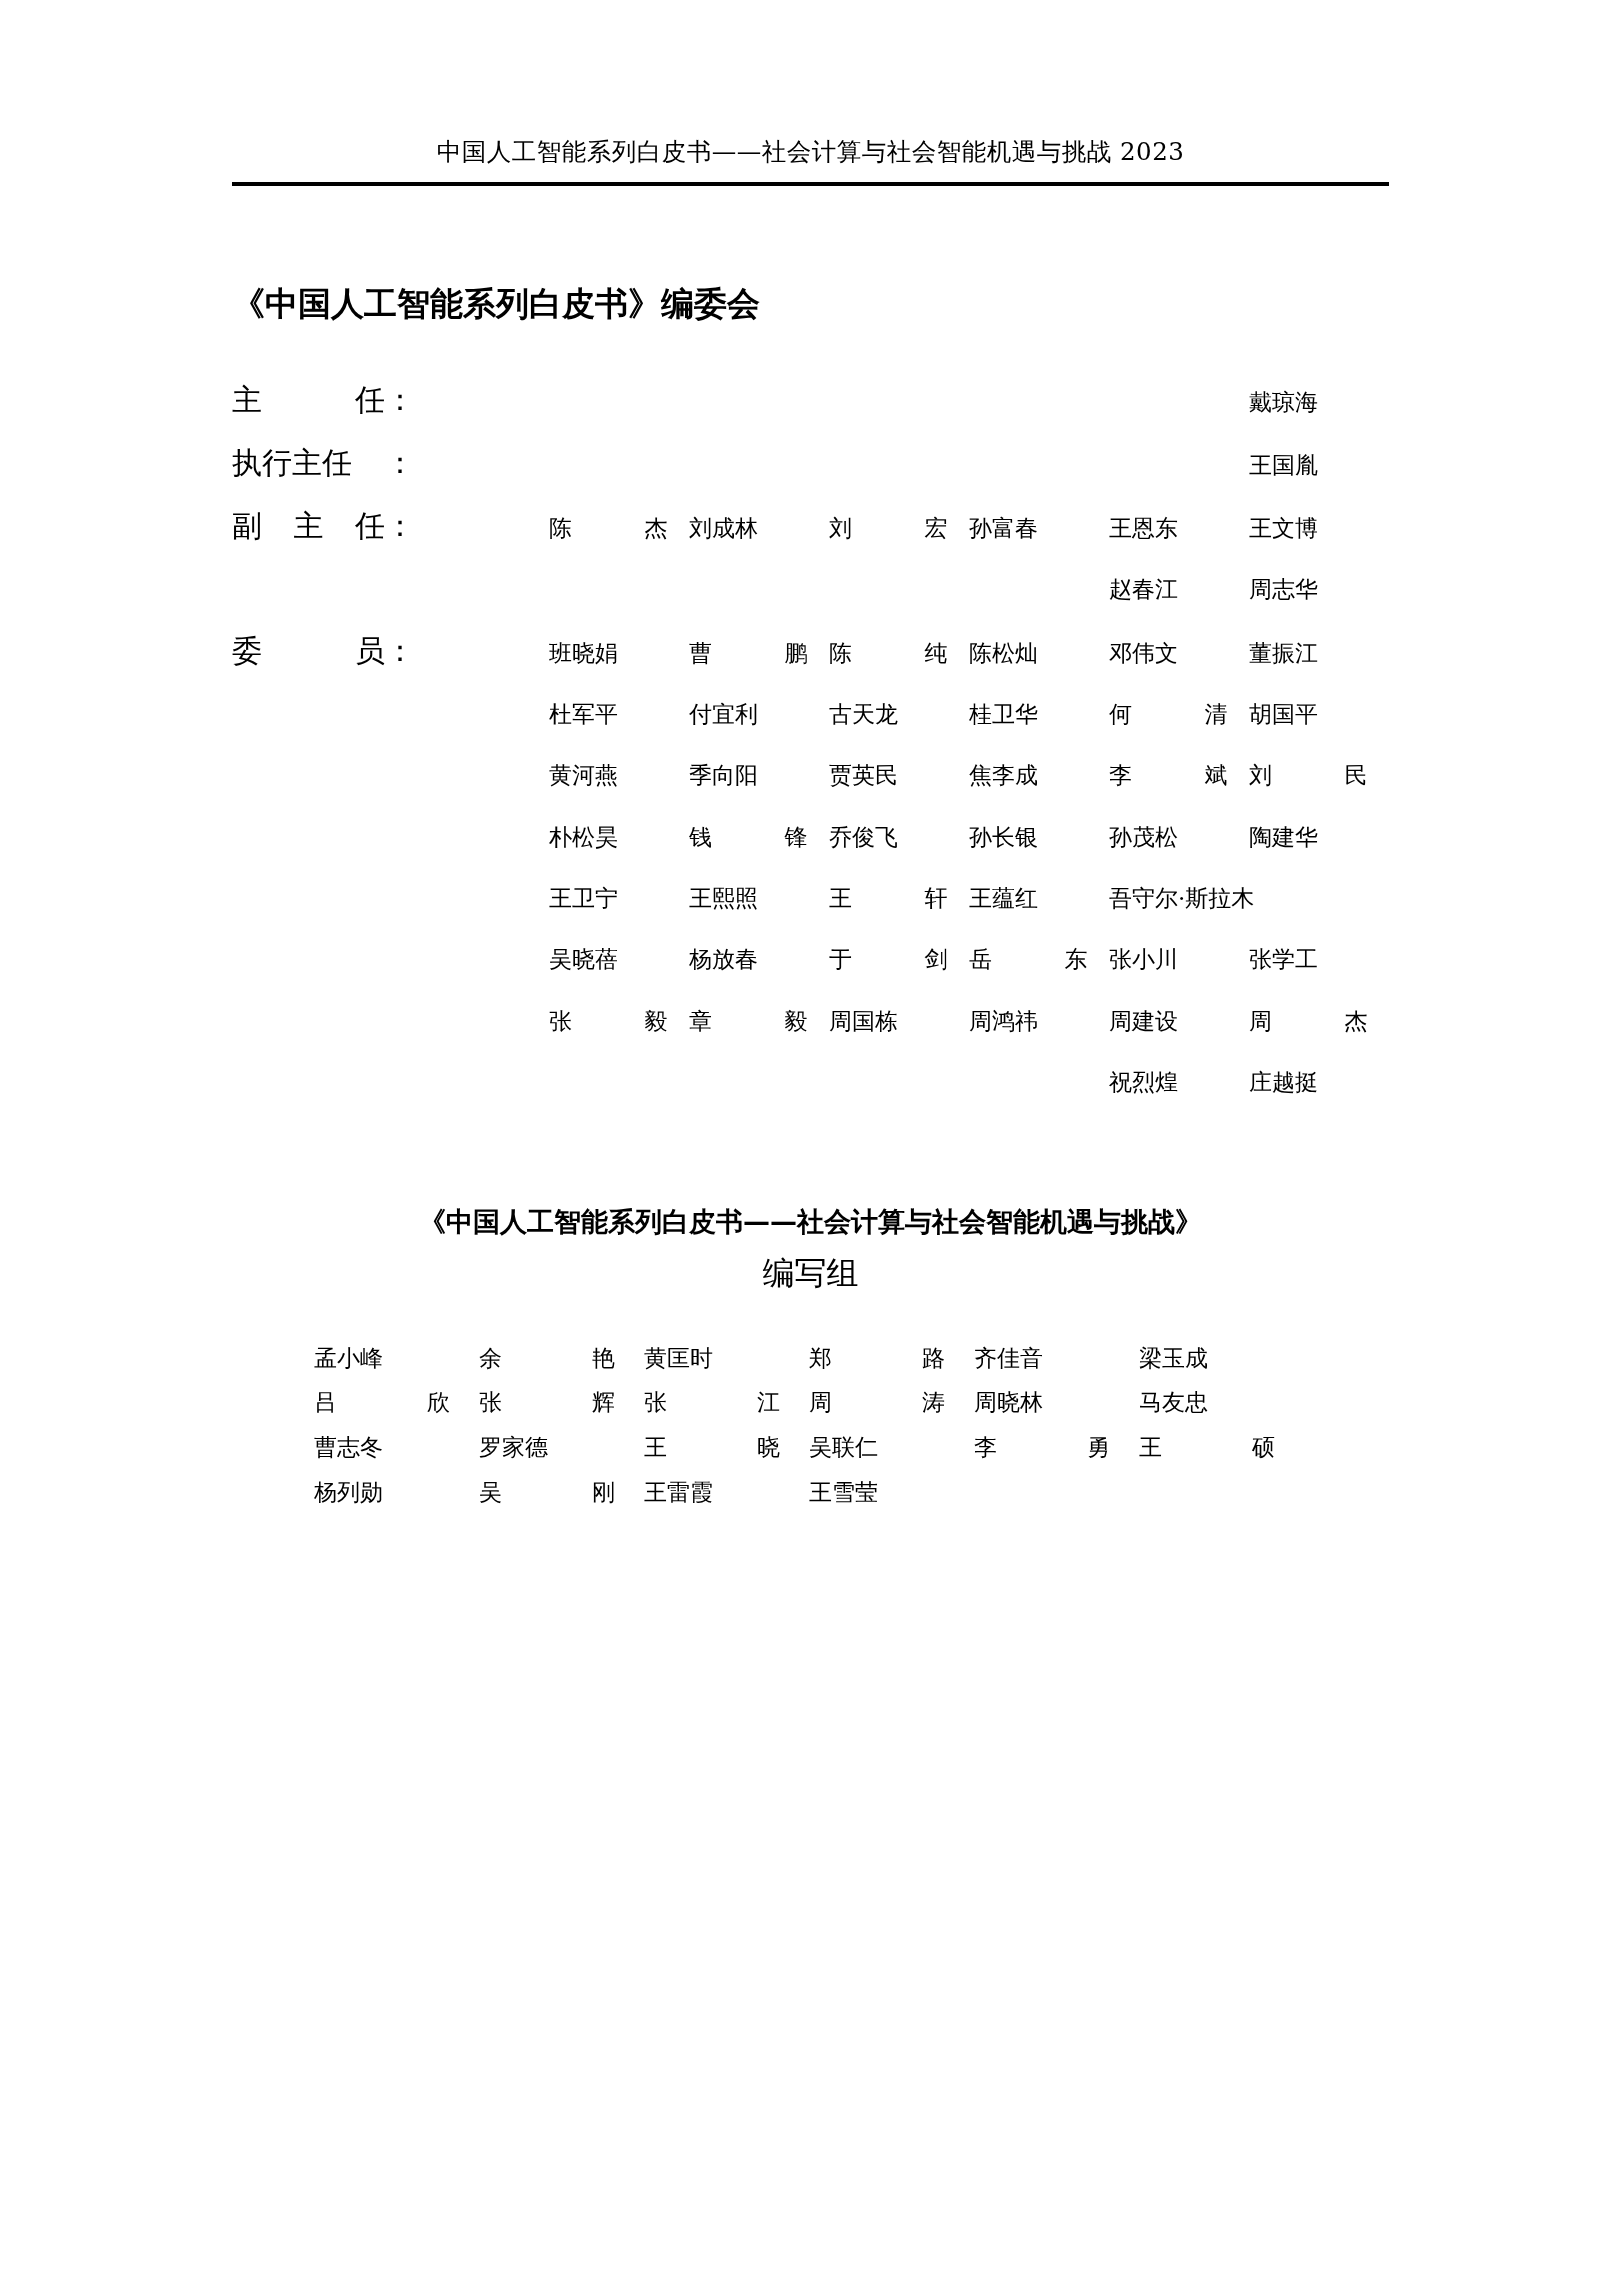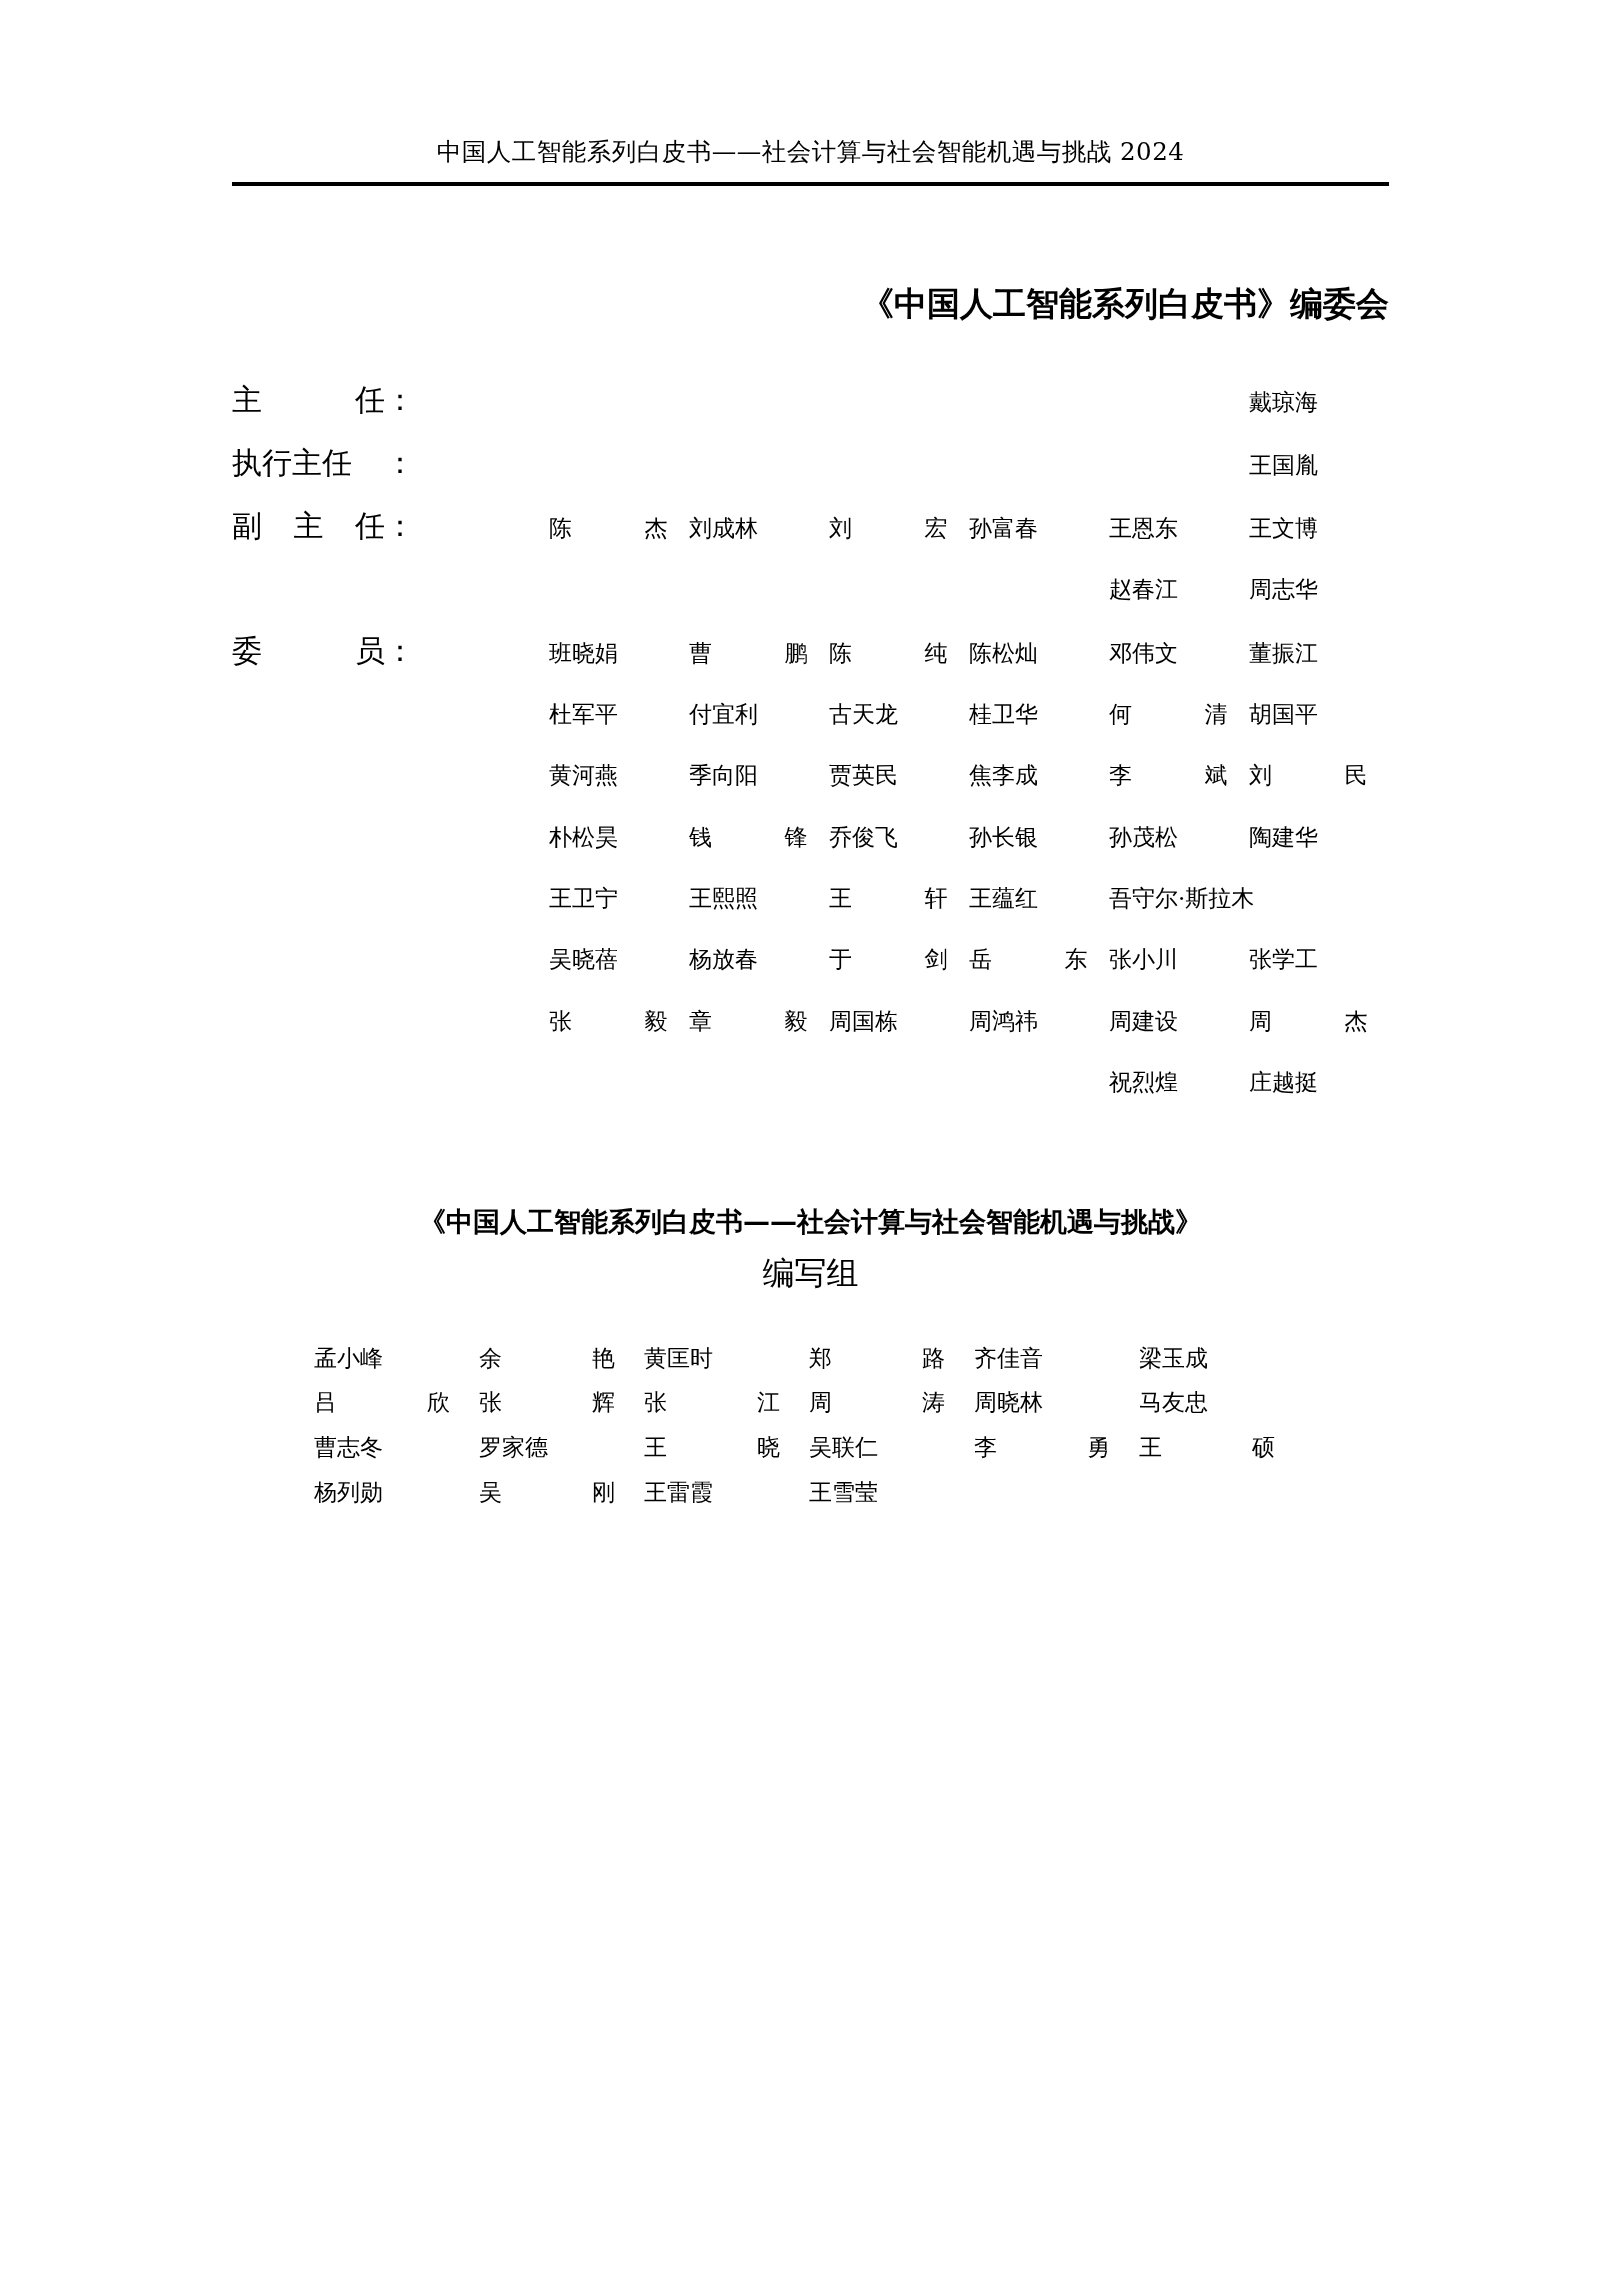--- a/index.html
+++ b/index.html
@@ -43,21 +43,21 @@
 
   
   .content {
     position: absolute;
     top: 282px;
     left: 232px;
     width: 1157px;
   }
 
   .sec-title {
-    text-align: right;
+    text-align: left;
     font-size: 33px;
     font-weight: bold;
     line-height: 1.35;
     white-space: nowrap;
   }
 
   
   .roster {
     margin-top: 45px;
   }
@@ -152,21 +152,21 @@
     padding-right: 29px;
   }
   .group-cell.len3 { justify-content: flex-start; }
 </style>
 </head>
 <body>
 
 <div class="page">
 
   <div class="header">
-    <div class="header-text">中国人工智能系列白皮书——社会计算与社会智能机遇与挑战 2024</div>
+    <div class="header-text">中国人工智能系列白皮书——社会计算与社会智能机遇与挑战 2023</div>
     <div class="header-rule"></div>
   </div>
 
   <div class="content">
 
     <div class="sec-title">《中国人工智能系列白皮书》编委会</div>
 
     <div class="roster" id="roster">
         <div class="roster-row">
           <div class="role-label">

